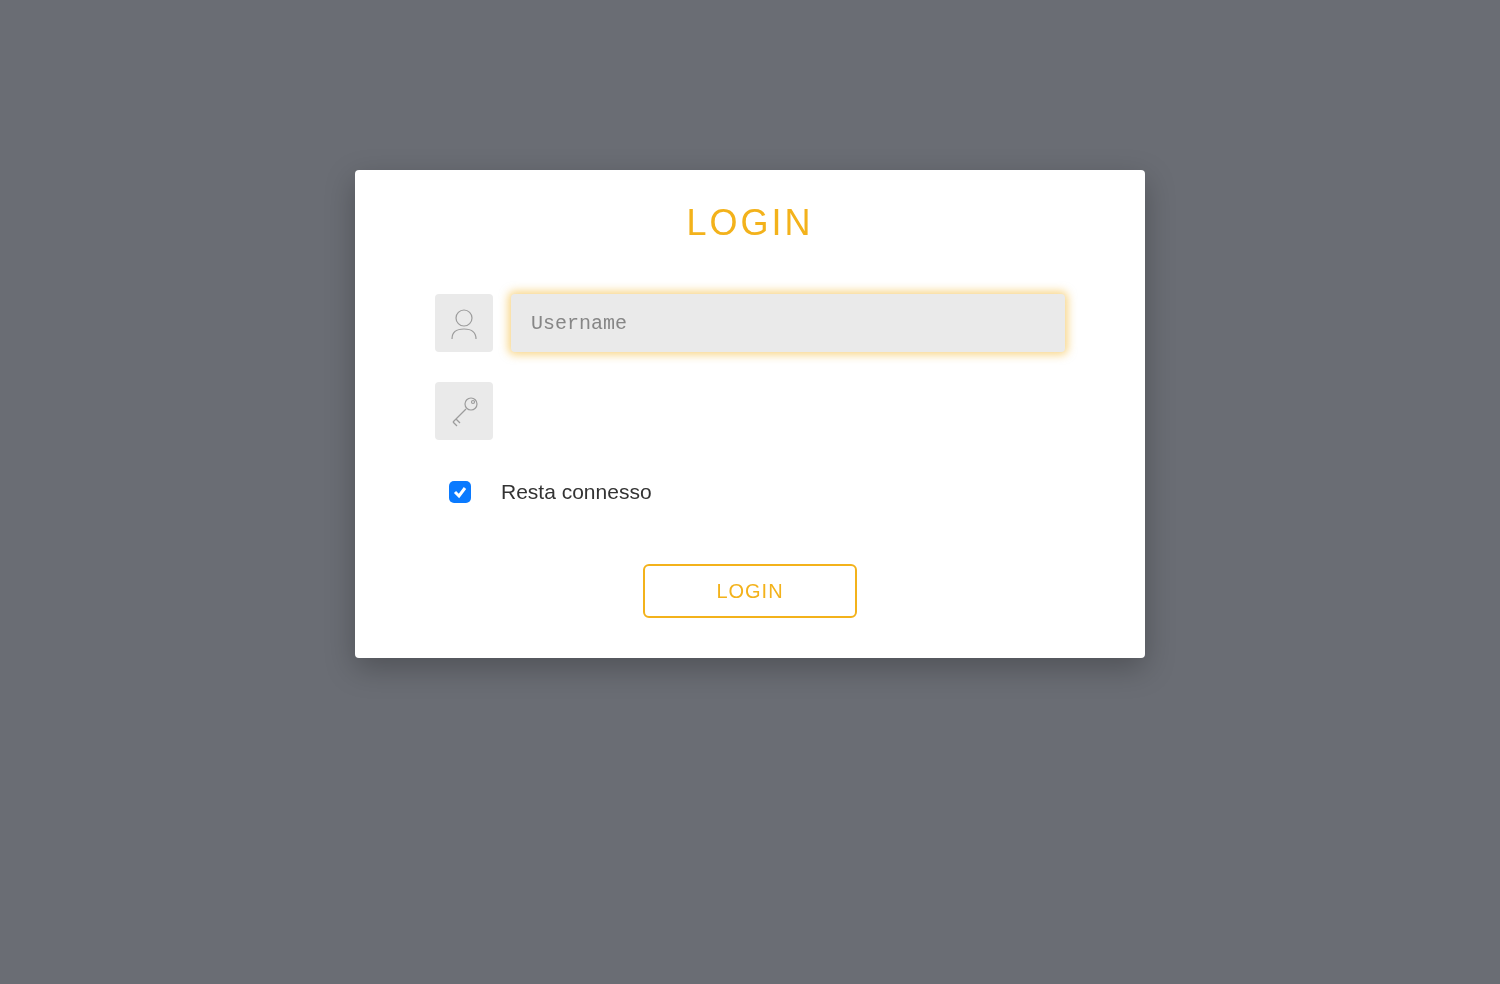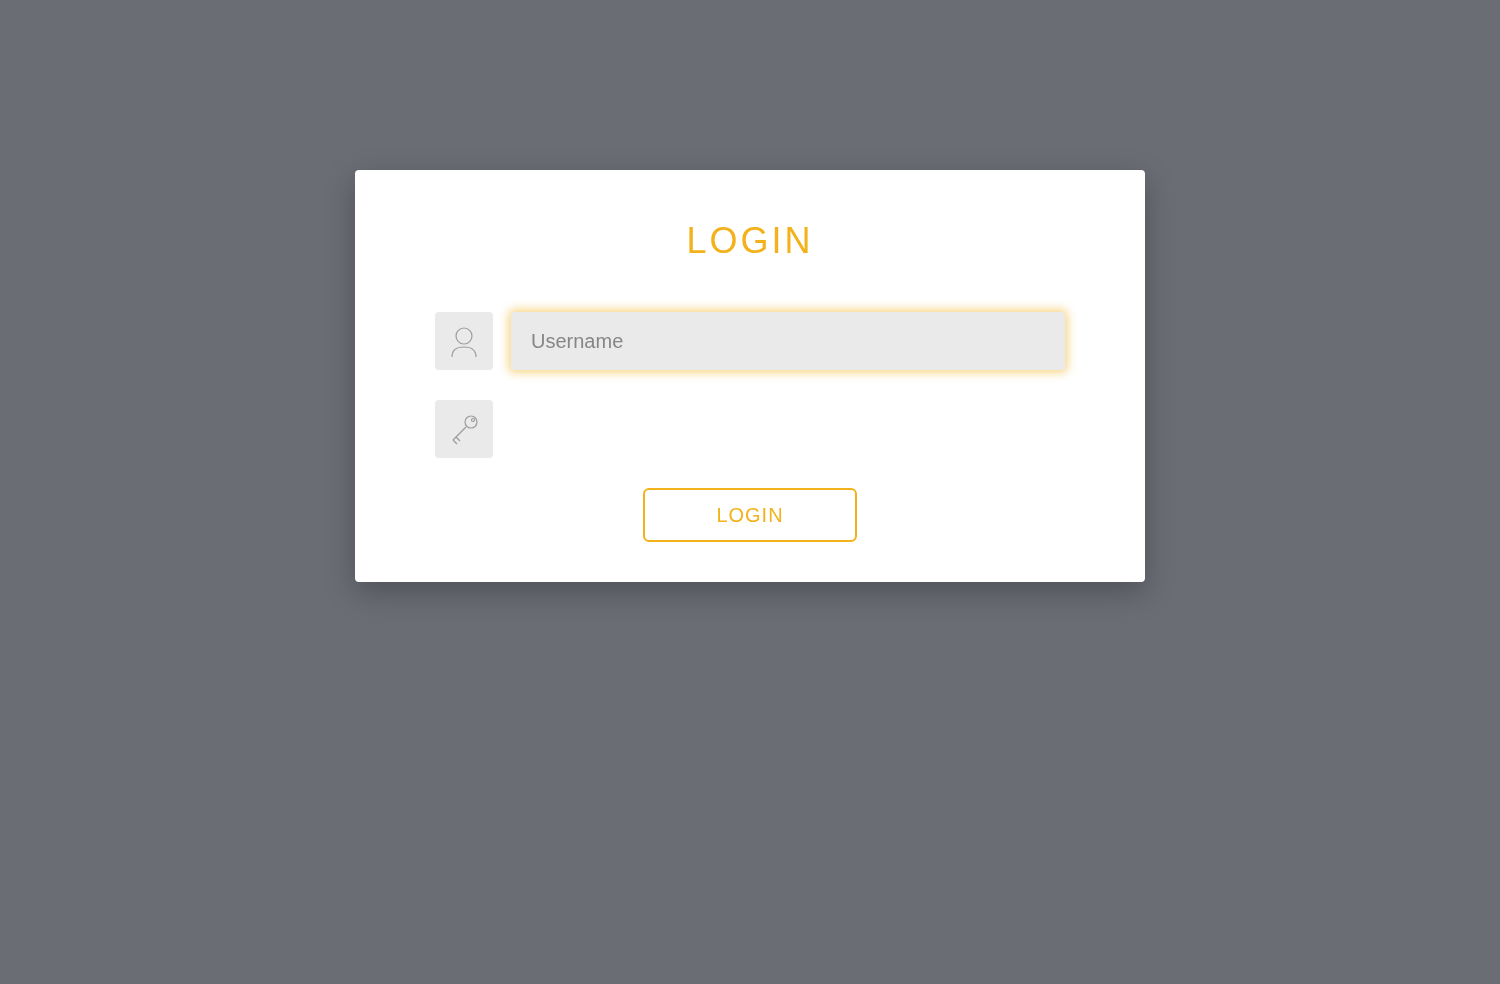--- a/index.html
+++ b/index.html
@@ -15,21 +15,21 @@
       display: flex;
       align-items: flex-start;
       justify-content: center;
       padding-top: 170px;
     }
     .login-card {
       width: 790px;
       background: #ffffff;
       border-radius: 4px;
       box-shadow: 0 10px 30px rgba(0,0,0,0.25);
-      padding: 50px 80px 40px 80px;
+      padding: 32px 80px 40px 80px;
     }
     .login-title {
       text-align: center;
       color: #f3b21b;
       font-size: 36px;
       font-weight: 400;
       letter-spacing: 3px;
       margin-bottom: 50px;
     }
     .input-row {
@@ -64,20 +64,21 @@
       padding: 0 20px;
       font-size: 20px;
       color: #555;
       outline: none;
     }
     .text-input::placeholder {
       color: #868686;
     }
     .text-input.focused {
       box-shadow: 0 0 8px 3px rgba(243, 178, 27, 0.5);
+      font-family: Liberation Mono, monospace;
     }
     .checkbox-row {
       display: flex;
       align-items: center;
       gap: 30px;
       margin: 40px 0 60px 14px;
     }
     .checkbox {
       width: 22px;
       height: 22px;
@@ -135,15 +136,23 @@
       <svg viewBox="0 0 36 36">
         <circle cx="25" cy="11" r="6"></circle>
         <circle cx="27" cy="9" r="1.5"></circle>
         <line x1="20" y1="16" x2="7" y2="29"></line>
         <line x1="10" y1="26" x2="14" y2="30"></line>
         <line x1="7" y1="29" x2="11" y2="33"></line>
       </svg>
     </div>
   </div>
 
+  <div class="checkbox-row">
+    <div class="checkbox">
+      <svg viewBox="0 0 14 14">
+        <polyline points="2,7 6,11 12,3"></polyline>
+      </svg>
+    </div>
+    <span class="checkbox-label">Resta connesso</span>
+  </div>
 
   <button class="login-button">LOGIN</button>
 </div>
 
 </body></html>

